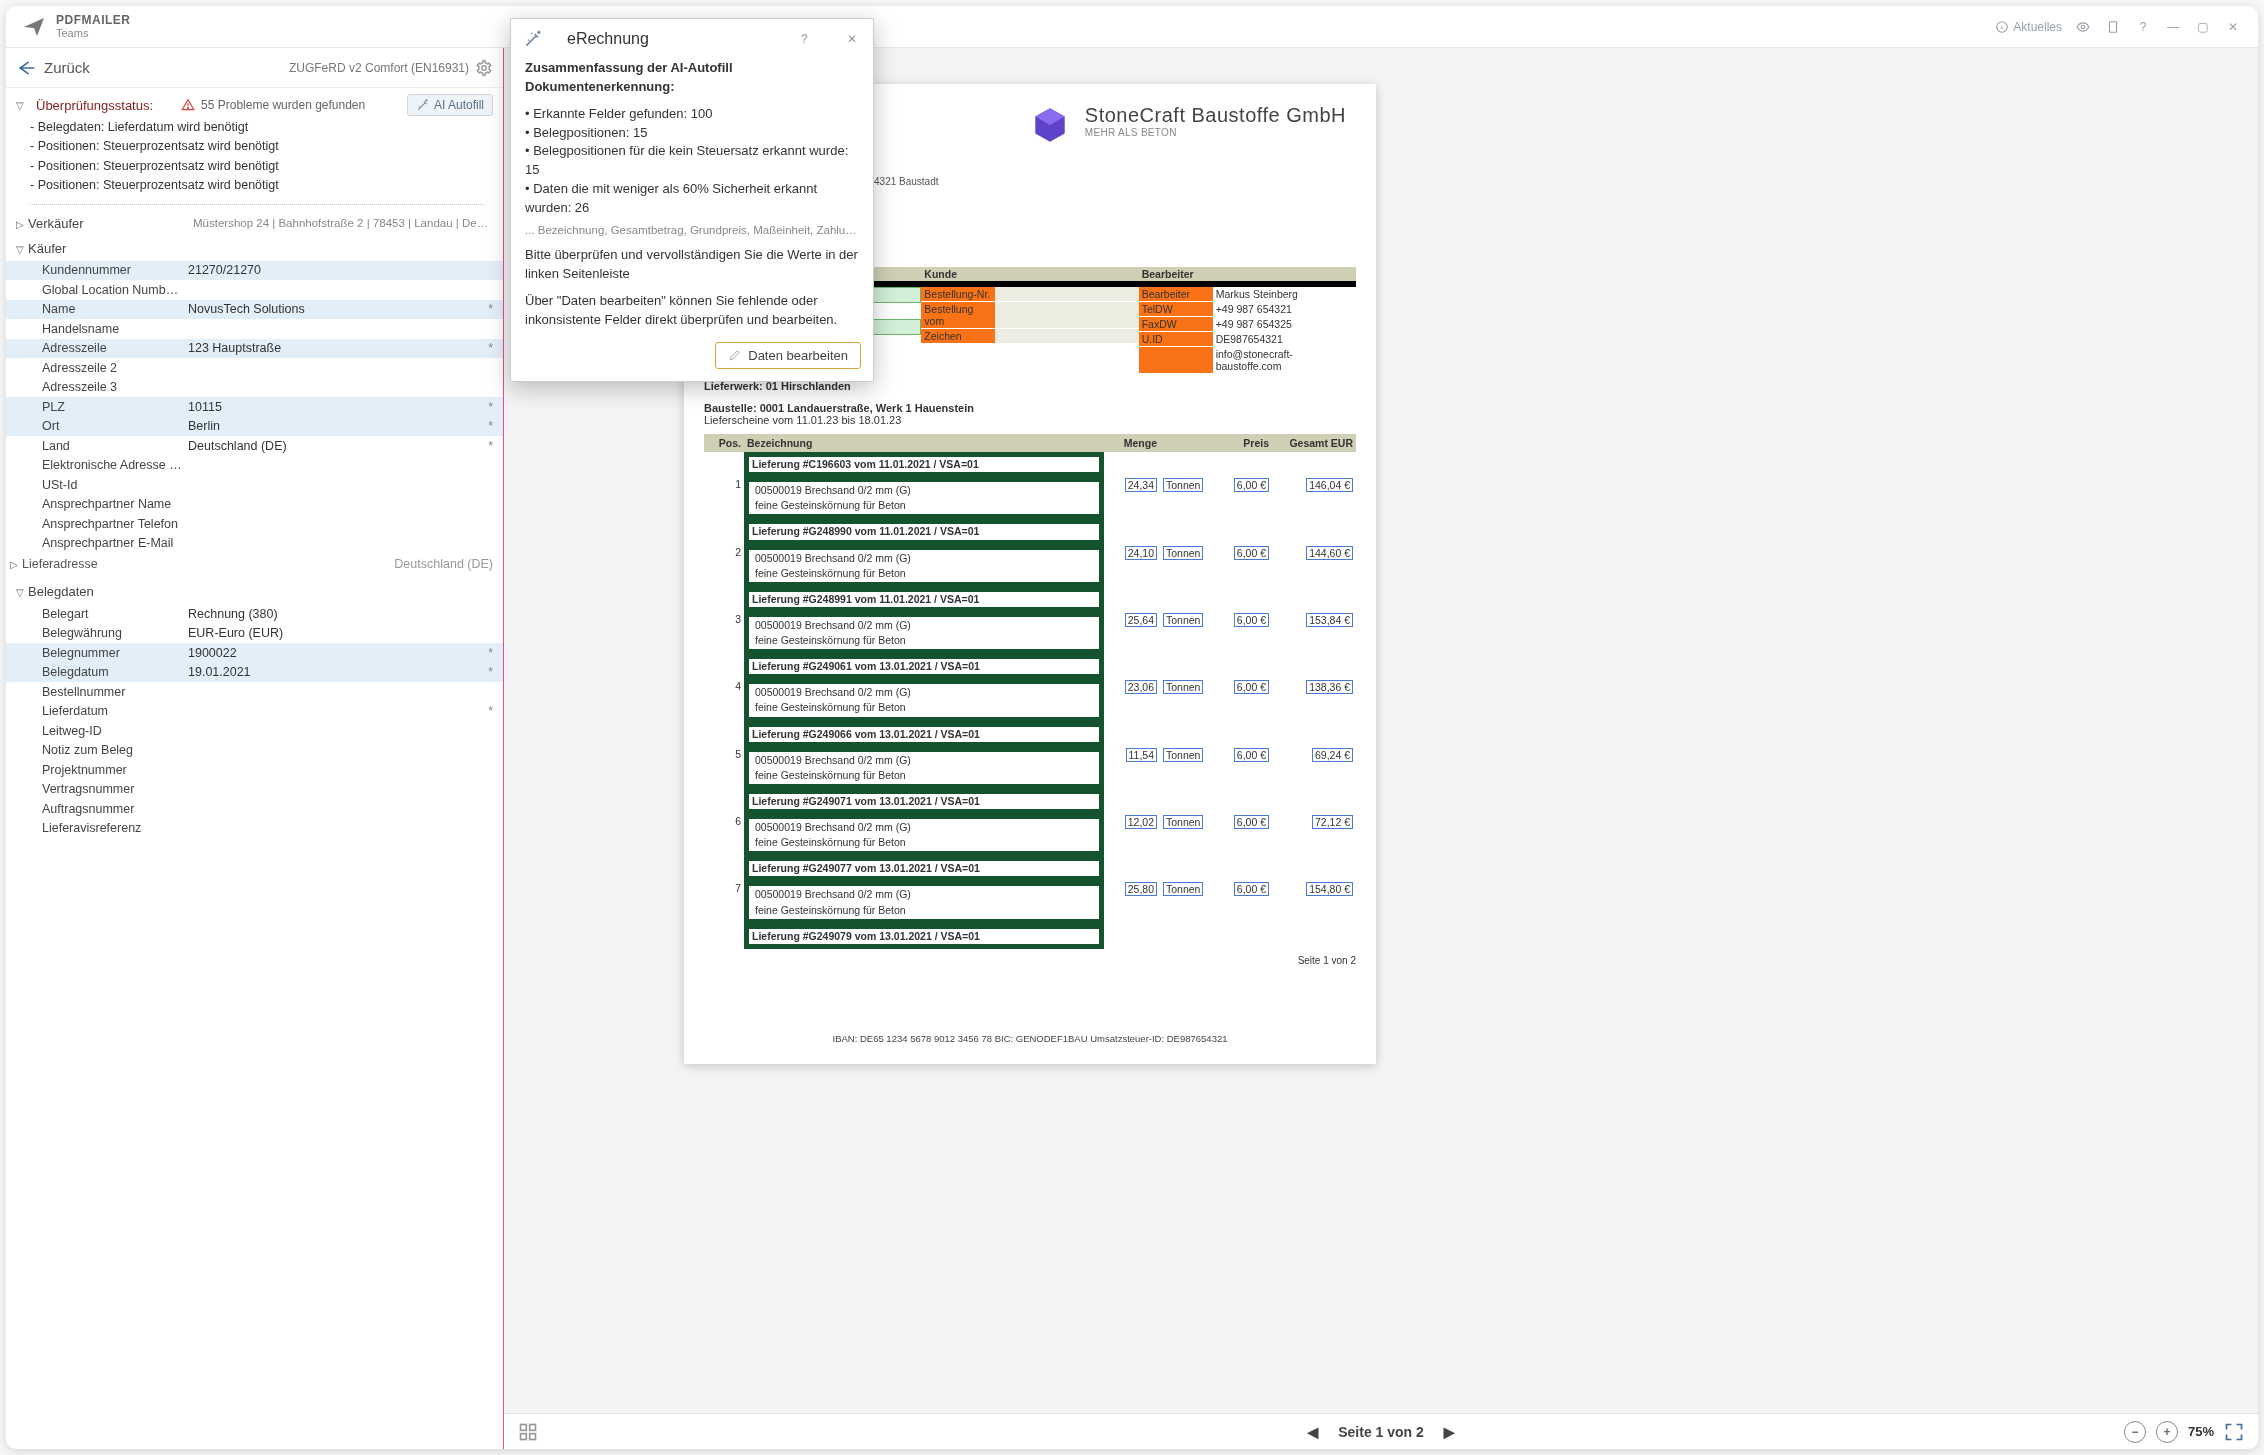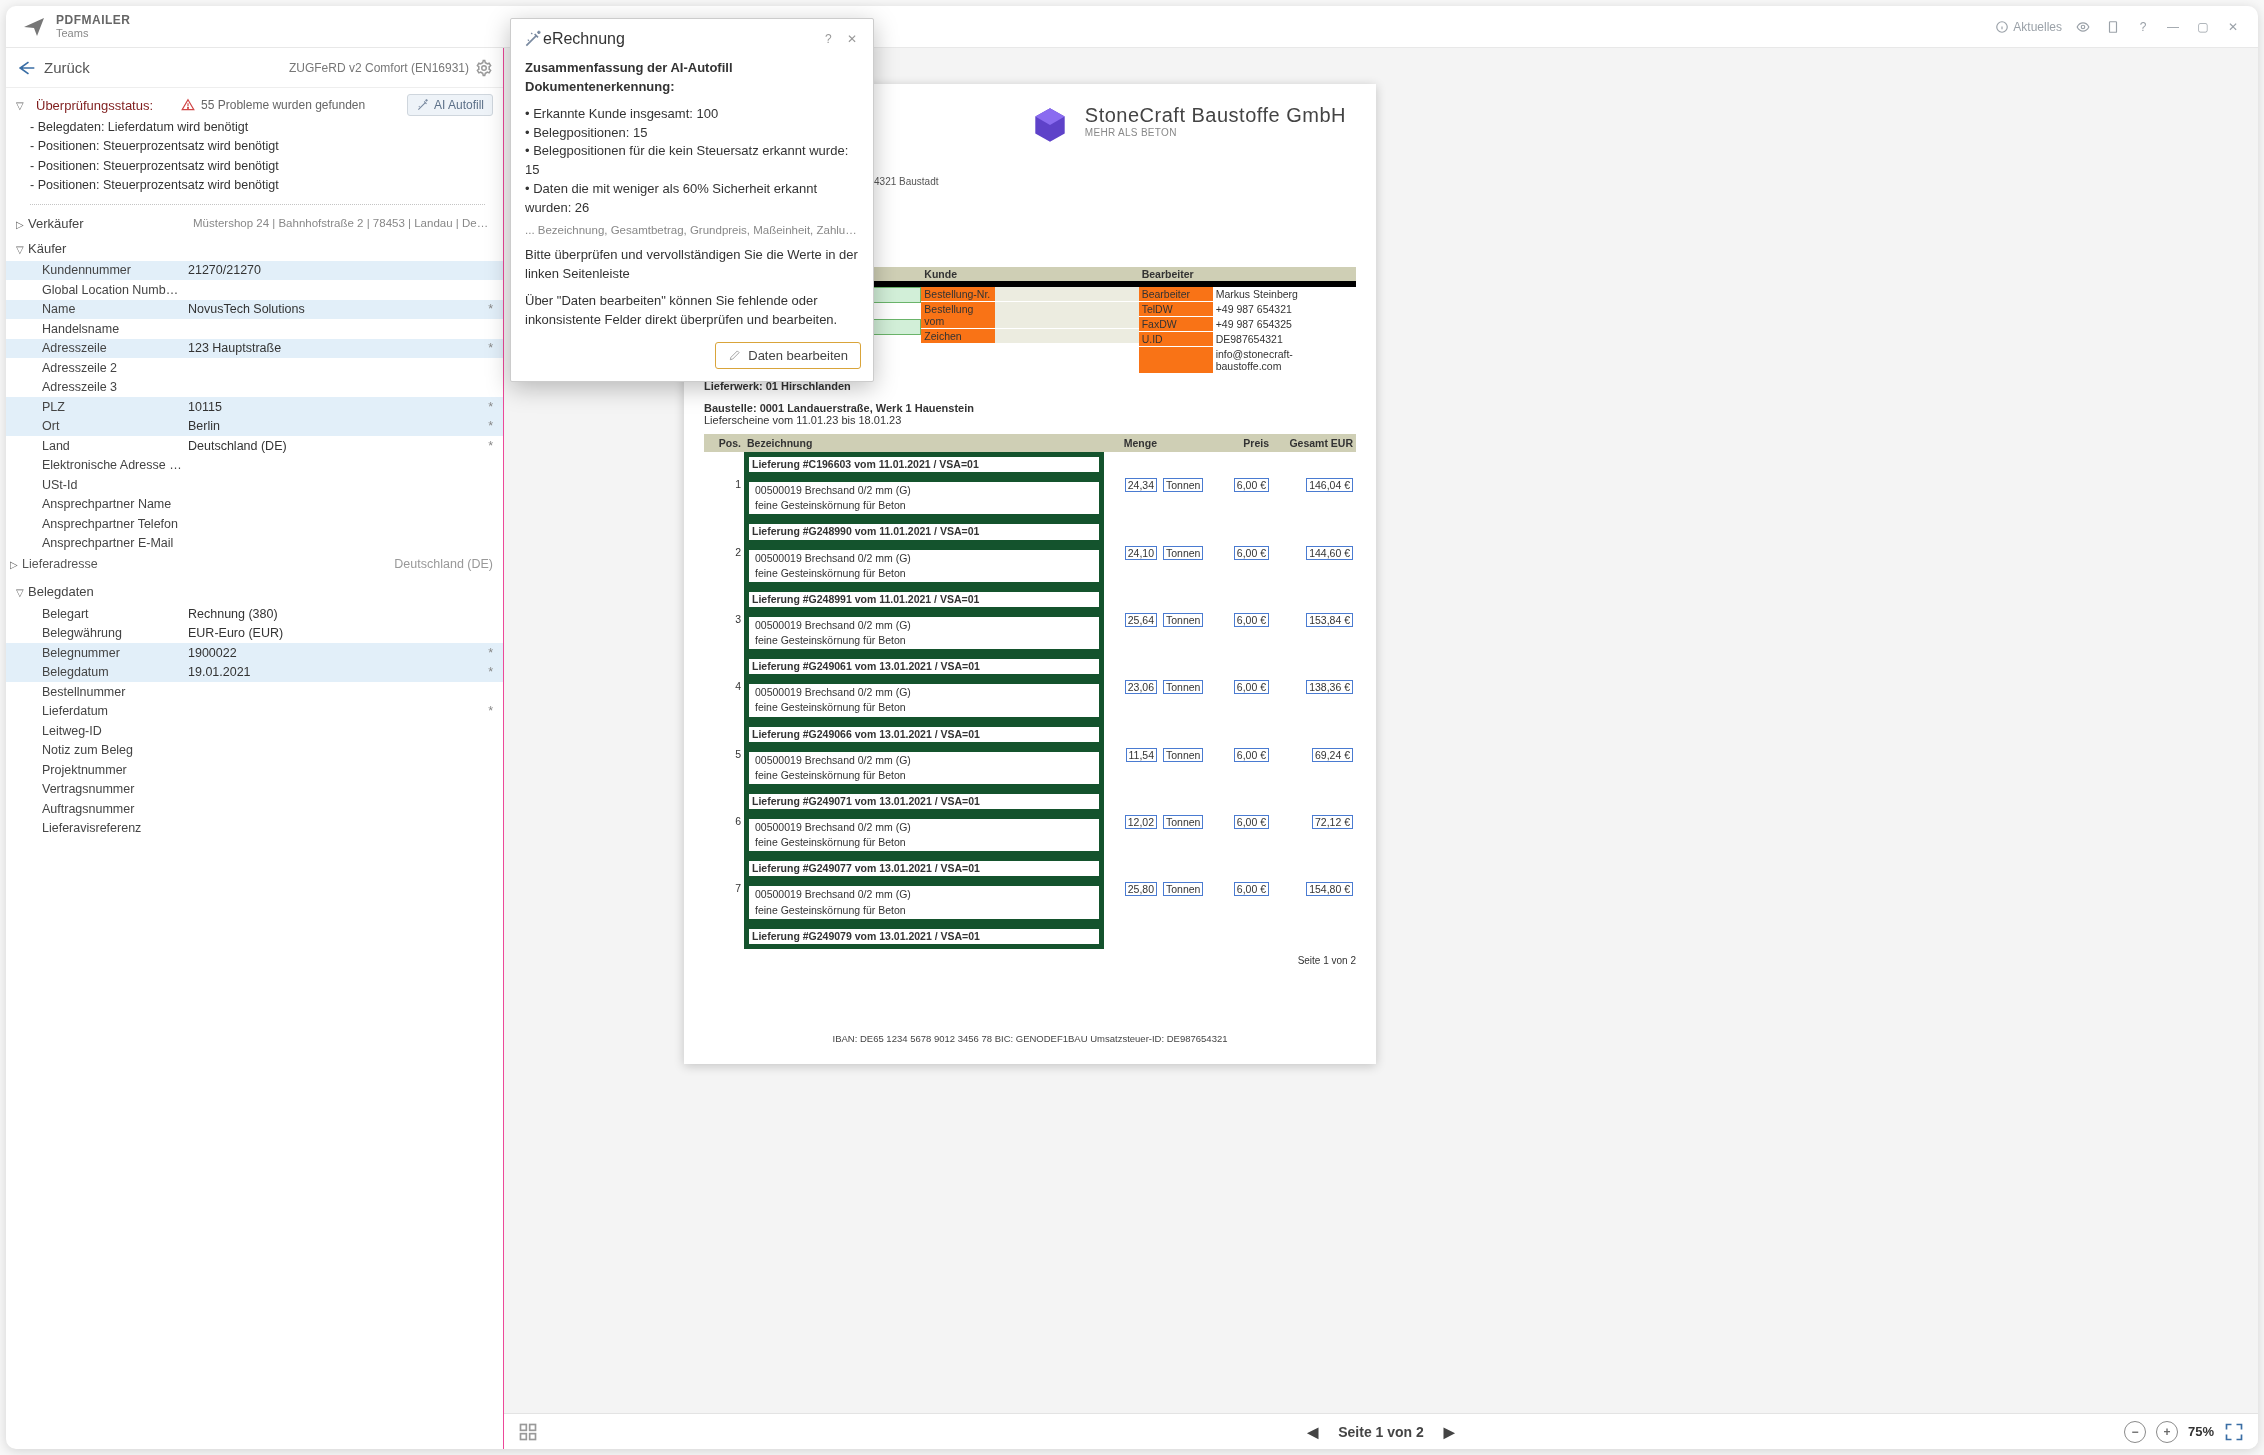--- a/index.html
+++ b/index.html
@@ -83,21 +83,21 @@
 .box { border:1px solid #4a7bd1; padding:0 2px; display:inline-block;}
 .doc-footer { position:absolute; bottom:20px; left:20px; right:20px; font-size:9.5px; color:#444; text-align:center;}
 .doc-pageno { text-align:right; font-size:10px; margin-top:6px;}
 .content-footer { height:36px; border-top:1px solid #e3e3e3; background:#fff; display:flex; align-items:center; padding:0 14px;}
 .content-footer .grid-icon { width:20px; height:20px; cursor:pointer; color:#888;}
 .content-footer .pager { position:absolute; left:50%; transform:translateX(-50%); display:flex; align-items:center; gap:20px; font-size:14px; font-weight:700; color:#444;}
 .content-footer .zoom { margin-left:auto; display:flex; align-items:center; gap:10px;}
 .zbtn { width:22px; height:22px; border-radius:50%; border:1.5px solid #8a8a8a; display:flex; align-items:center; justify-content:center; color:#6a6a6a; cursor:pointer; font-weight:700;}
 .fit-icon { width:20px; height:20px; cursor:pointer; color:#3a6ea5;}
 .modal { position:absolute; left:510px; top:18px; width:364px; background:#fff; border:1px solid #ccc; box-shadow:0 6px 24px rgba(0,0,0,.25); border-radius:2px; z-index:50;}
-.modal-head { display:flex; align-items:center; padding:10px 12px 8px 12px; gap:0;}
+.modal-head { display:flex; align-items:center; padding:10px 12px 8px 12px; gap:24px;}
 .modal-head .wand { width:20px;height:20px;}
 .modal-head .title { font-size:16px; color:#333;}
 .modal-head .sp{flex:1;}
 .modal-head .ic { width:14px;height:14px; color:#999; cursor:pointer; margin-left:8px;}
 .modal-body { padding: 2px 14px 12px 14px; font-size:13px; color:#333; line-height:1.45;}
 .modal-body .lead{font-weight:700; margin-bottom:8px;}
 .modal-body ul{list-style:none; margin-bottom:6px;}
 .modal-body ul li::before{content:"• "; color:#333;}
 .modal-body .sub{color:#888;font-size:11.5px; margin-top:-2px; margin-bottom:8px; white-space:nowrap; overflow:hidden; text-overflow:ellipsis;}
 .modal-foot { display:flex; justify-content:flex-end; padding:0 12px 12px;}
@@ -631,21 +631,21 @@
         <path d="M4 20 L16 8 M14 6 L18 10 M19 2v4 M17 4h4 M7 13l-1 1 M10 6l1-1"></path>
       </svg>
     <span class="title">eRechnung</span>
     <span class="sp"></span>
     <span class="ic">?</span>
     <span class="ic">✕</span>
   </div>
   <div class="modal-body">
     <div class="lead">Zusammenfassung der AI-Autofill Dokumentenerkennung:</div>
     <ul id="modal-bullets">
-        <li>Erkannte Kunde insgesamt: 100</li>
+        <li>Erkannte Felder gefunden: 100</li>
         <li>Belegpositionen: 15</li>
         <li>Belegpositionen für die kein Steuersatz erkannt wurde: 15</li>
         <li>Daten die mit weniger als 60% Sicherheit erkannt wurden: 26</li>
       </ul>
     <div class="sub">... Bezeichnung, Gesamtbetrag, Grundpreis, Maßeinheit, Zahlungskonditionen</div>
     <p style="margin-bottom:8px;">Bitte überprüfen und vervollständigen Sie die Werte in der linken Seitenleiste</p>
     <p>Über "Daten bearbeiten" können Sie fehlende oder inkonsistente Felder direkt überprüfen und bearbeiten.</p>
   </div>
   <div class="modal-foot">
     <button class="btn-primary">

